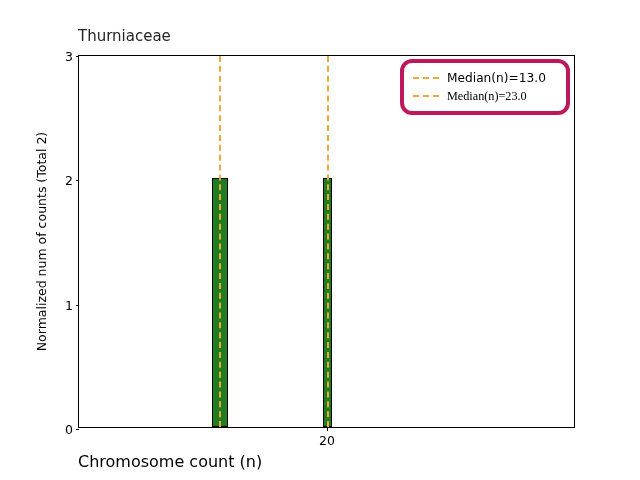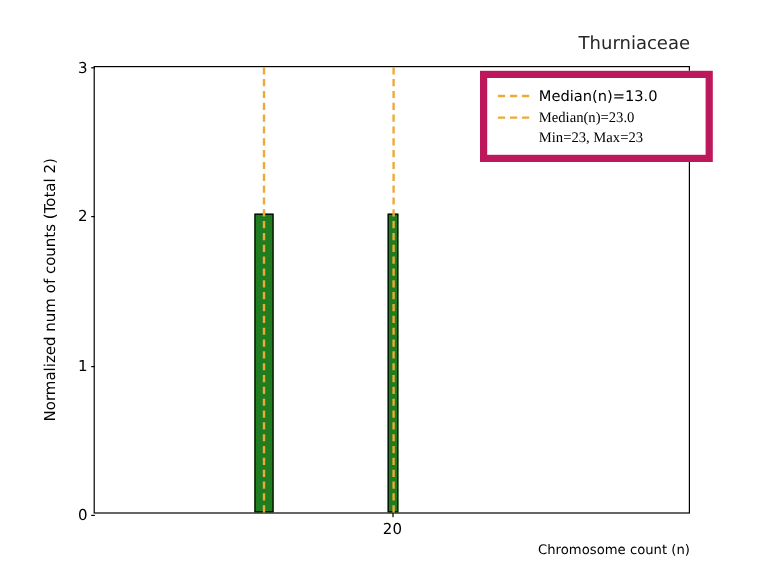--- a/index.html
+++ b/index.html
@@ -22,21 +22,21 @@
     width: 640px; height: 480px;
     background: #ffffff;
   }
 
   
   #chart-title {
     position: absolute;
     left: 78px;
     top: 27px;
     width: 497px;
-    text-align: right;
+    text-align: left;
     font-size: 15px;
     color: #262626;
     white-space: nowrap;
   }
 
   
   #plot-area {
     position: absolute;
     left: 78px;
     top: 55px;
@@ -87,22 +87,22 @@
     color: #000000;
     white-space: nowrap;
   }
 
   
   #xlabel {
     position: absolute;
     left: 78px;
     top: 452px;
     width: 497px;
-    text-align: right;
-    font-size: 11px;
+    text-align: left;
+    font-size: 16px;
     color: #000000;
     white-space: nowrap;
   }
   #ylabel {
     position: absolute;
     left: 0px;
     top: 0px;
     width: 373px;
     height: 20px;
     transform: rotate(-90deg);
@@ -132,25 +132,25 @@
     bottom: 0;
     width: 0;
     border-left: 2.3px dashed #eda93b;
   }
 
   
   #legend {
     position: absolute;
     left: 399px;
     top: 58px;
-    width: 194px;
+    width: 170px;
     box-sizing: border-box;
     background: #ffffff;
-    border: 6px solid #be185d;
-    border-radius: 0;
+    border: 4px solid #be185d;
+    border-radius: 12px;
     padding: 7px 9px 7px 9px;
   }
   .legend-entry {
     display: flex;
     align-items: flex-start;
     margin-bottom: 2px;
   }
   .legend-entry:last-child { margin-bottom: 0; font-family: Liberation Serif, serif; }
   .legend-dash {
     flex: 0 0 auto;
@@ -206,21 +206,20 @@
       <div class="legend-entry">
         <div class="legend-dash"></div>
         <div>
           <div class="legend-text">Median(n)=13.0</div>
         </div>
       </div>
       <div class="legend-entry">
         <div class="legend-dash"></div>
         <div>
           <div class="legend-text">Median(n)=23.0</div>
-          <div class="legend-text">Min=23, Max=23</div>
         </div>
       </div>
     </div>
 
   </div>
 
   <div id="xlabel">Chromosome count (n)</div>
   <div id="ylabel">Normalized num of counts (Total 2)</div>
 
 </div>

